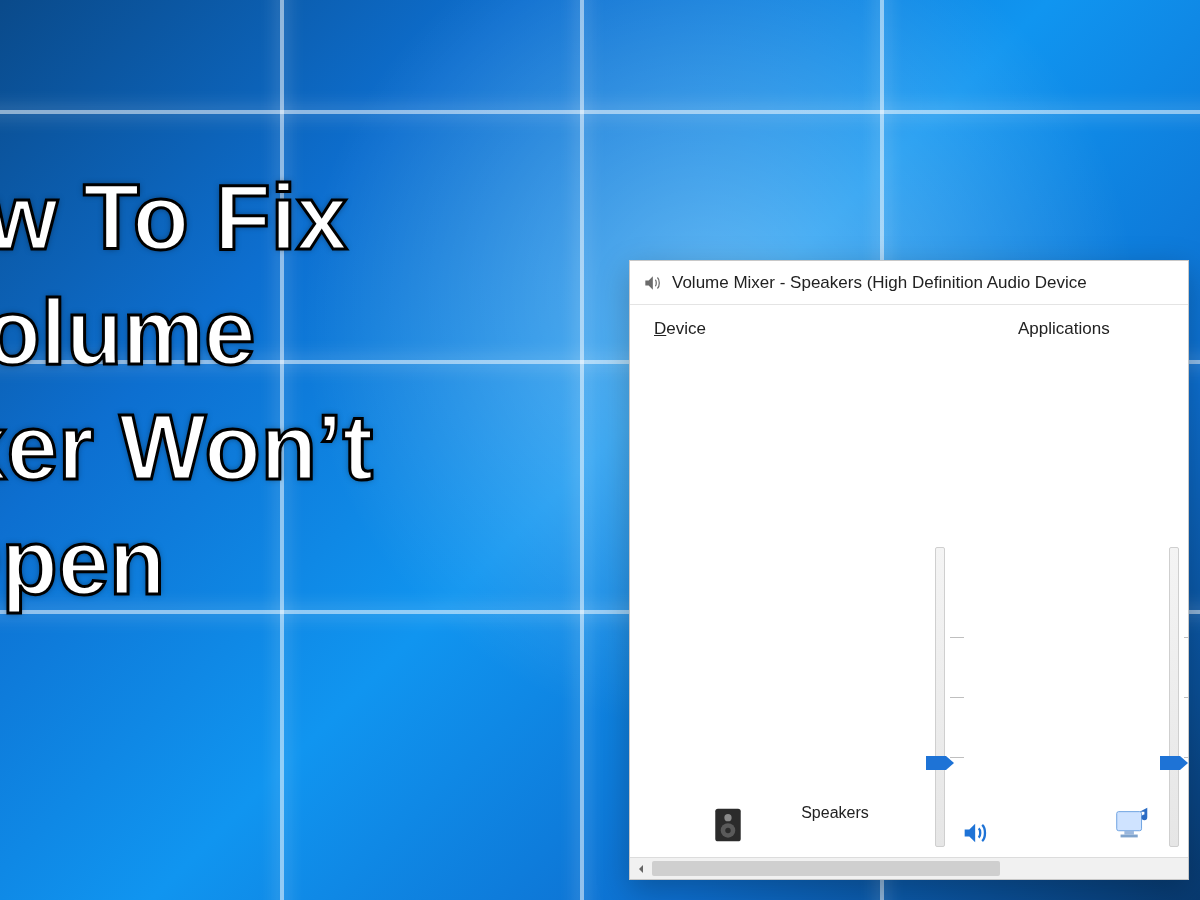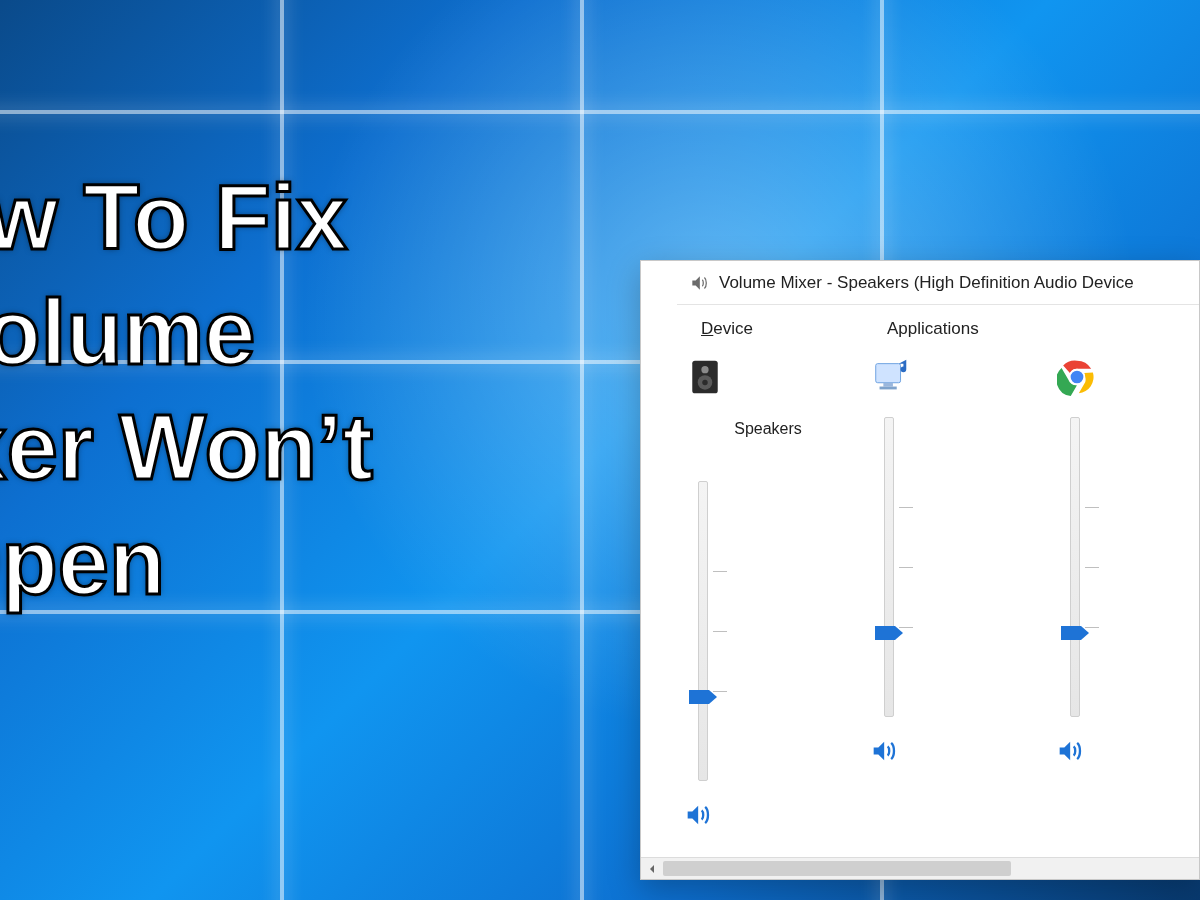--- a/index.html
+++ b/index.html
@@ -28,44 +28,43 @@
     line-height: 1.25;
     -webkit-text-stroke: 3px #000;
     text-shadow: 0 0 6px rgba(0,0,0,0.5);
     white-space: pre-line;
     pointer-events: none;
   }
 
   
   .mixer {
     position: absolute;
-    right: 0; top: 260px;
+    right: 11px; top: 260px;
     width: 560px; height: 620px;
     background: #fff;
     border: 1px solid #c8c8c8;
     box-shadow: 0 10px 30px rgba(0,0,0,0.25);
     overflow: hidden;
-    padding-left: 36px;
   }
   .titlebar {
     display:flex; align-items:center; gap:10px;
     height: 44px; padding: 0 12px;
     border-bottom: 1px solid #e4e4e4;
     font-size: 17px; color:#222;
     white-space: nowrap;
   }
   .titlebar .ticon {
     width: 20px; height: 20px; flex: 0 0 20px;
   }
   .body {
     display:flex; height: calc(100% - 44px - 22px);
   }
   .col {
     flex: 0 0 186px;
-    display:flex; flex-direction:column; align-items:flex-start;
+    display:flex; align-items:flex-end;
     padding: 14px 6px 10px;
   }
   .vsep { width:1px; background:#dcdcdc; margin: 14px 0; }
   .section-label {
     align-self: flex-start;
     margin-left: 18px;
     font-size: 17px; color:#222;
     height: 22px;
   }
   .section-label .ul { text-decoration: underline; }

